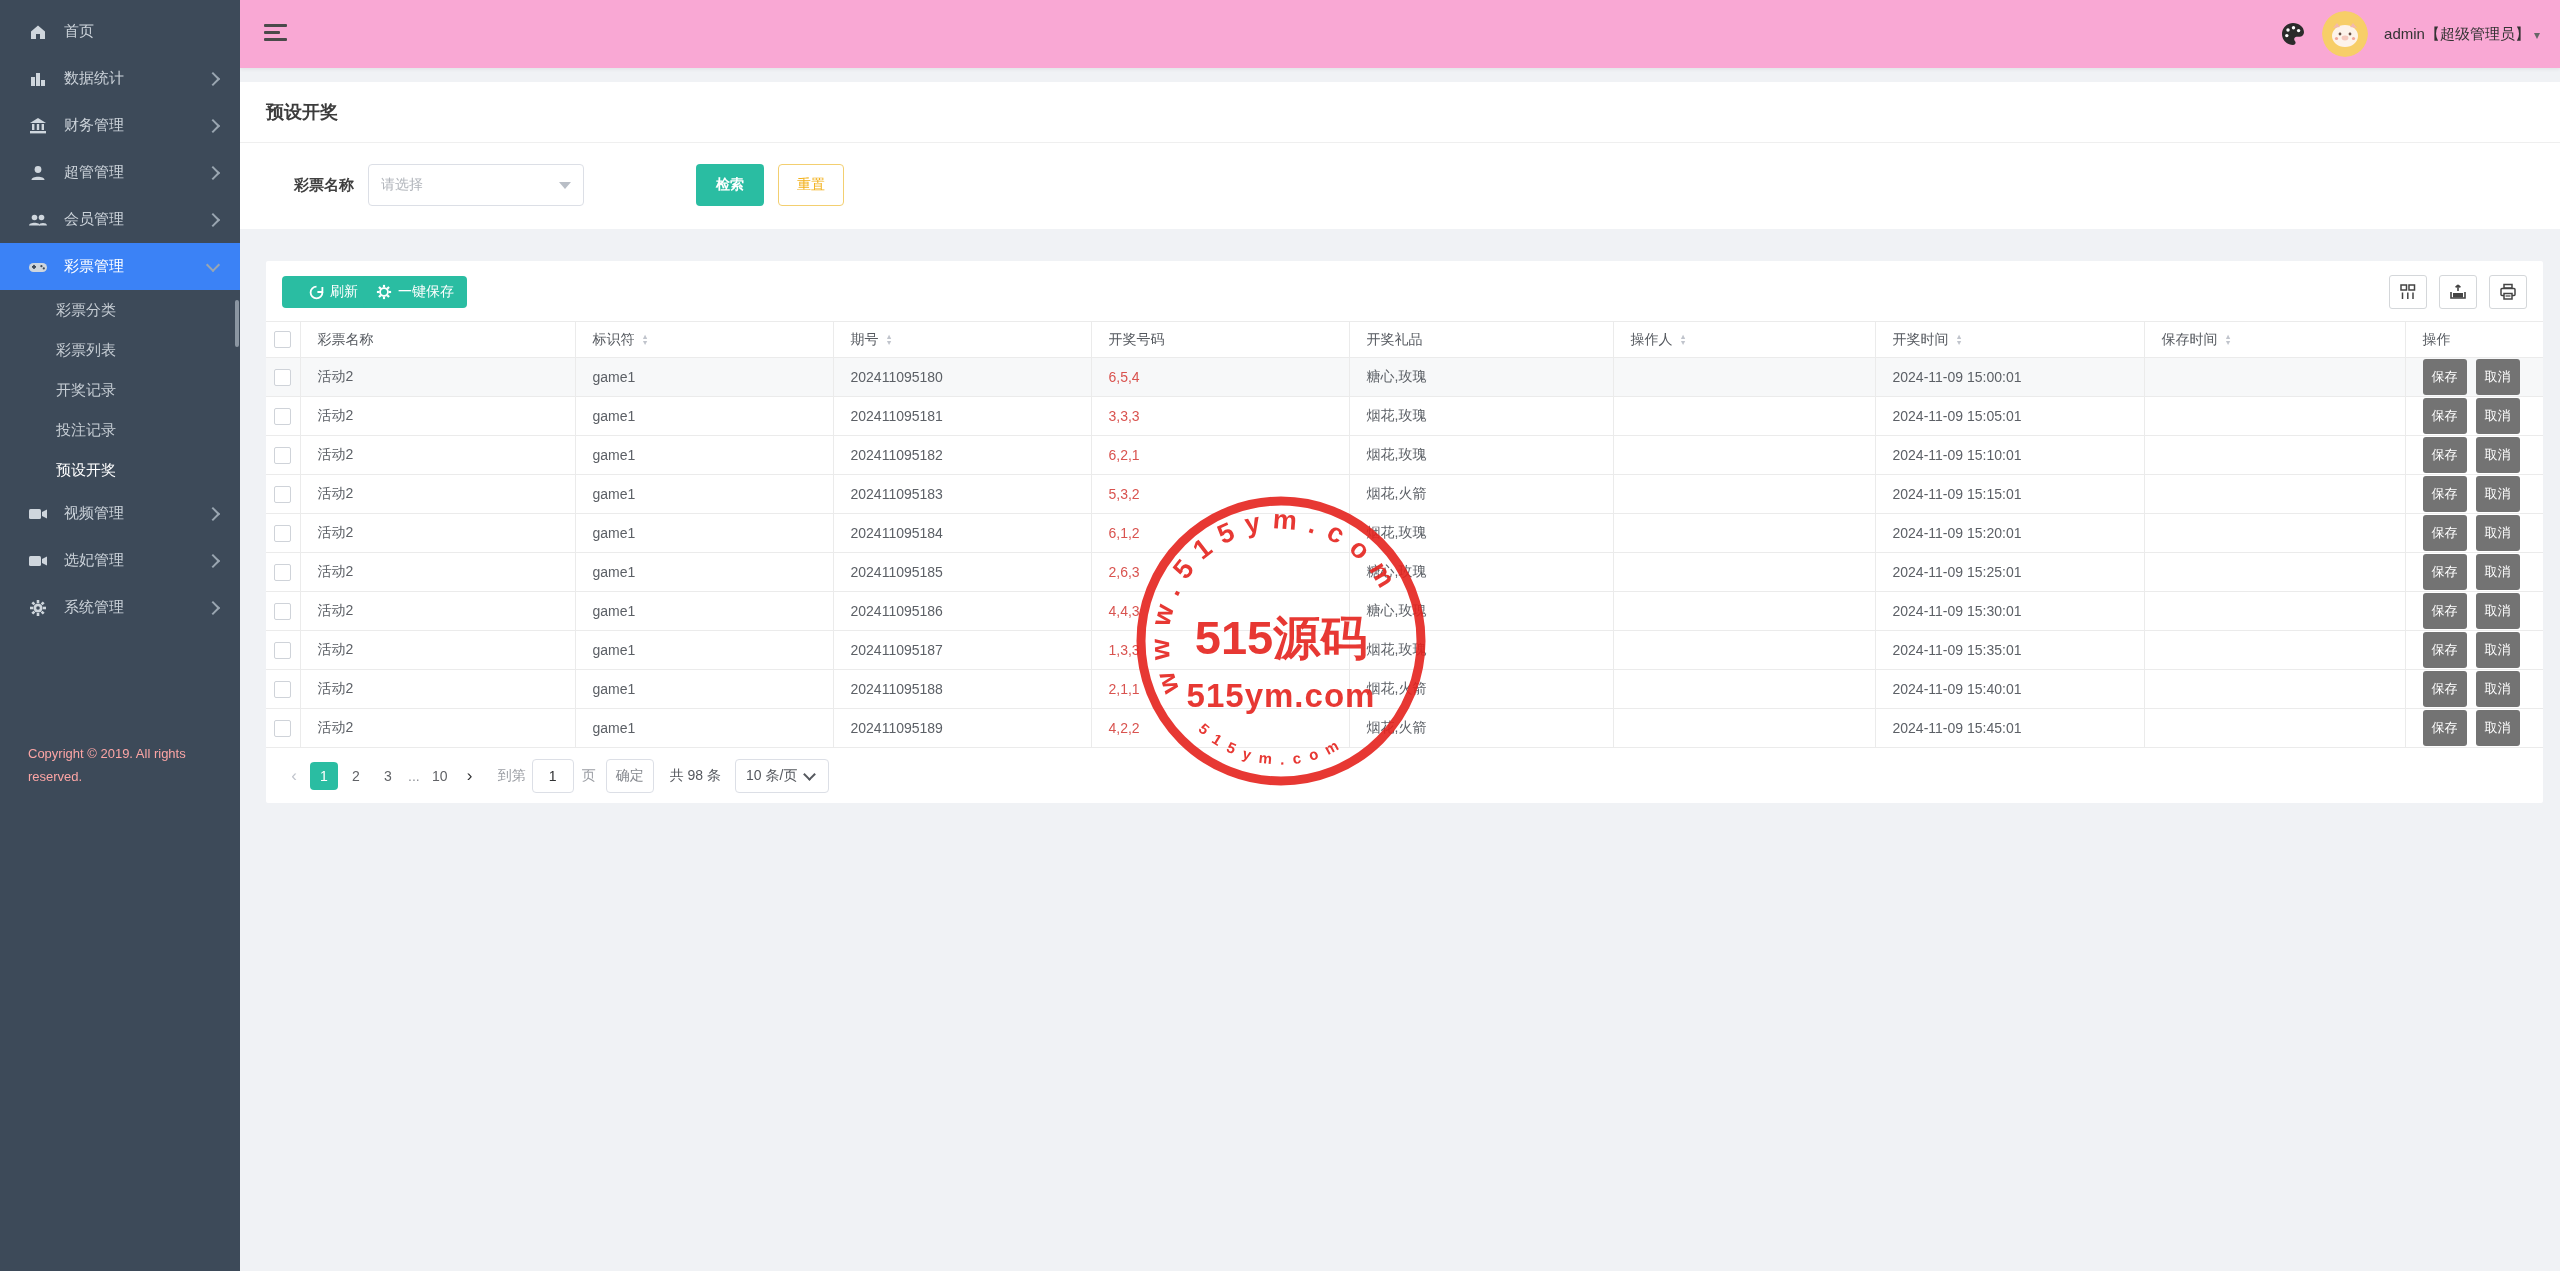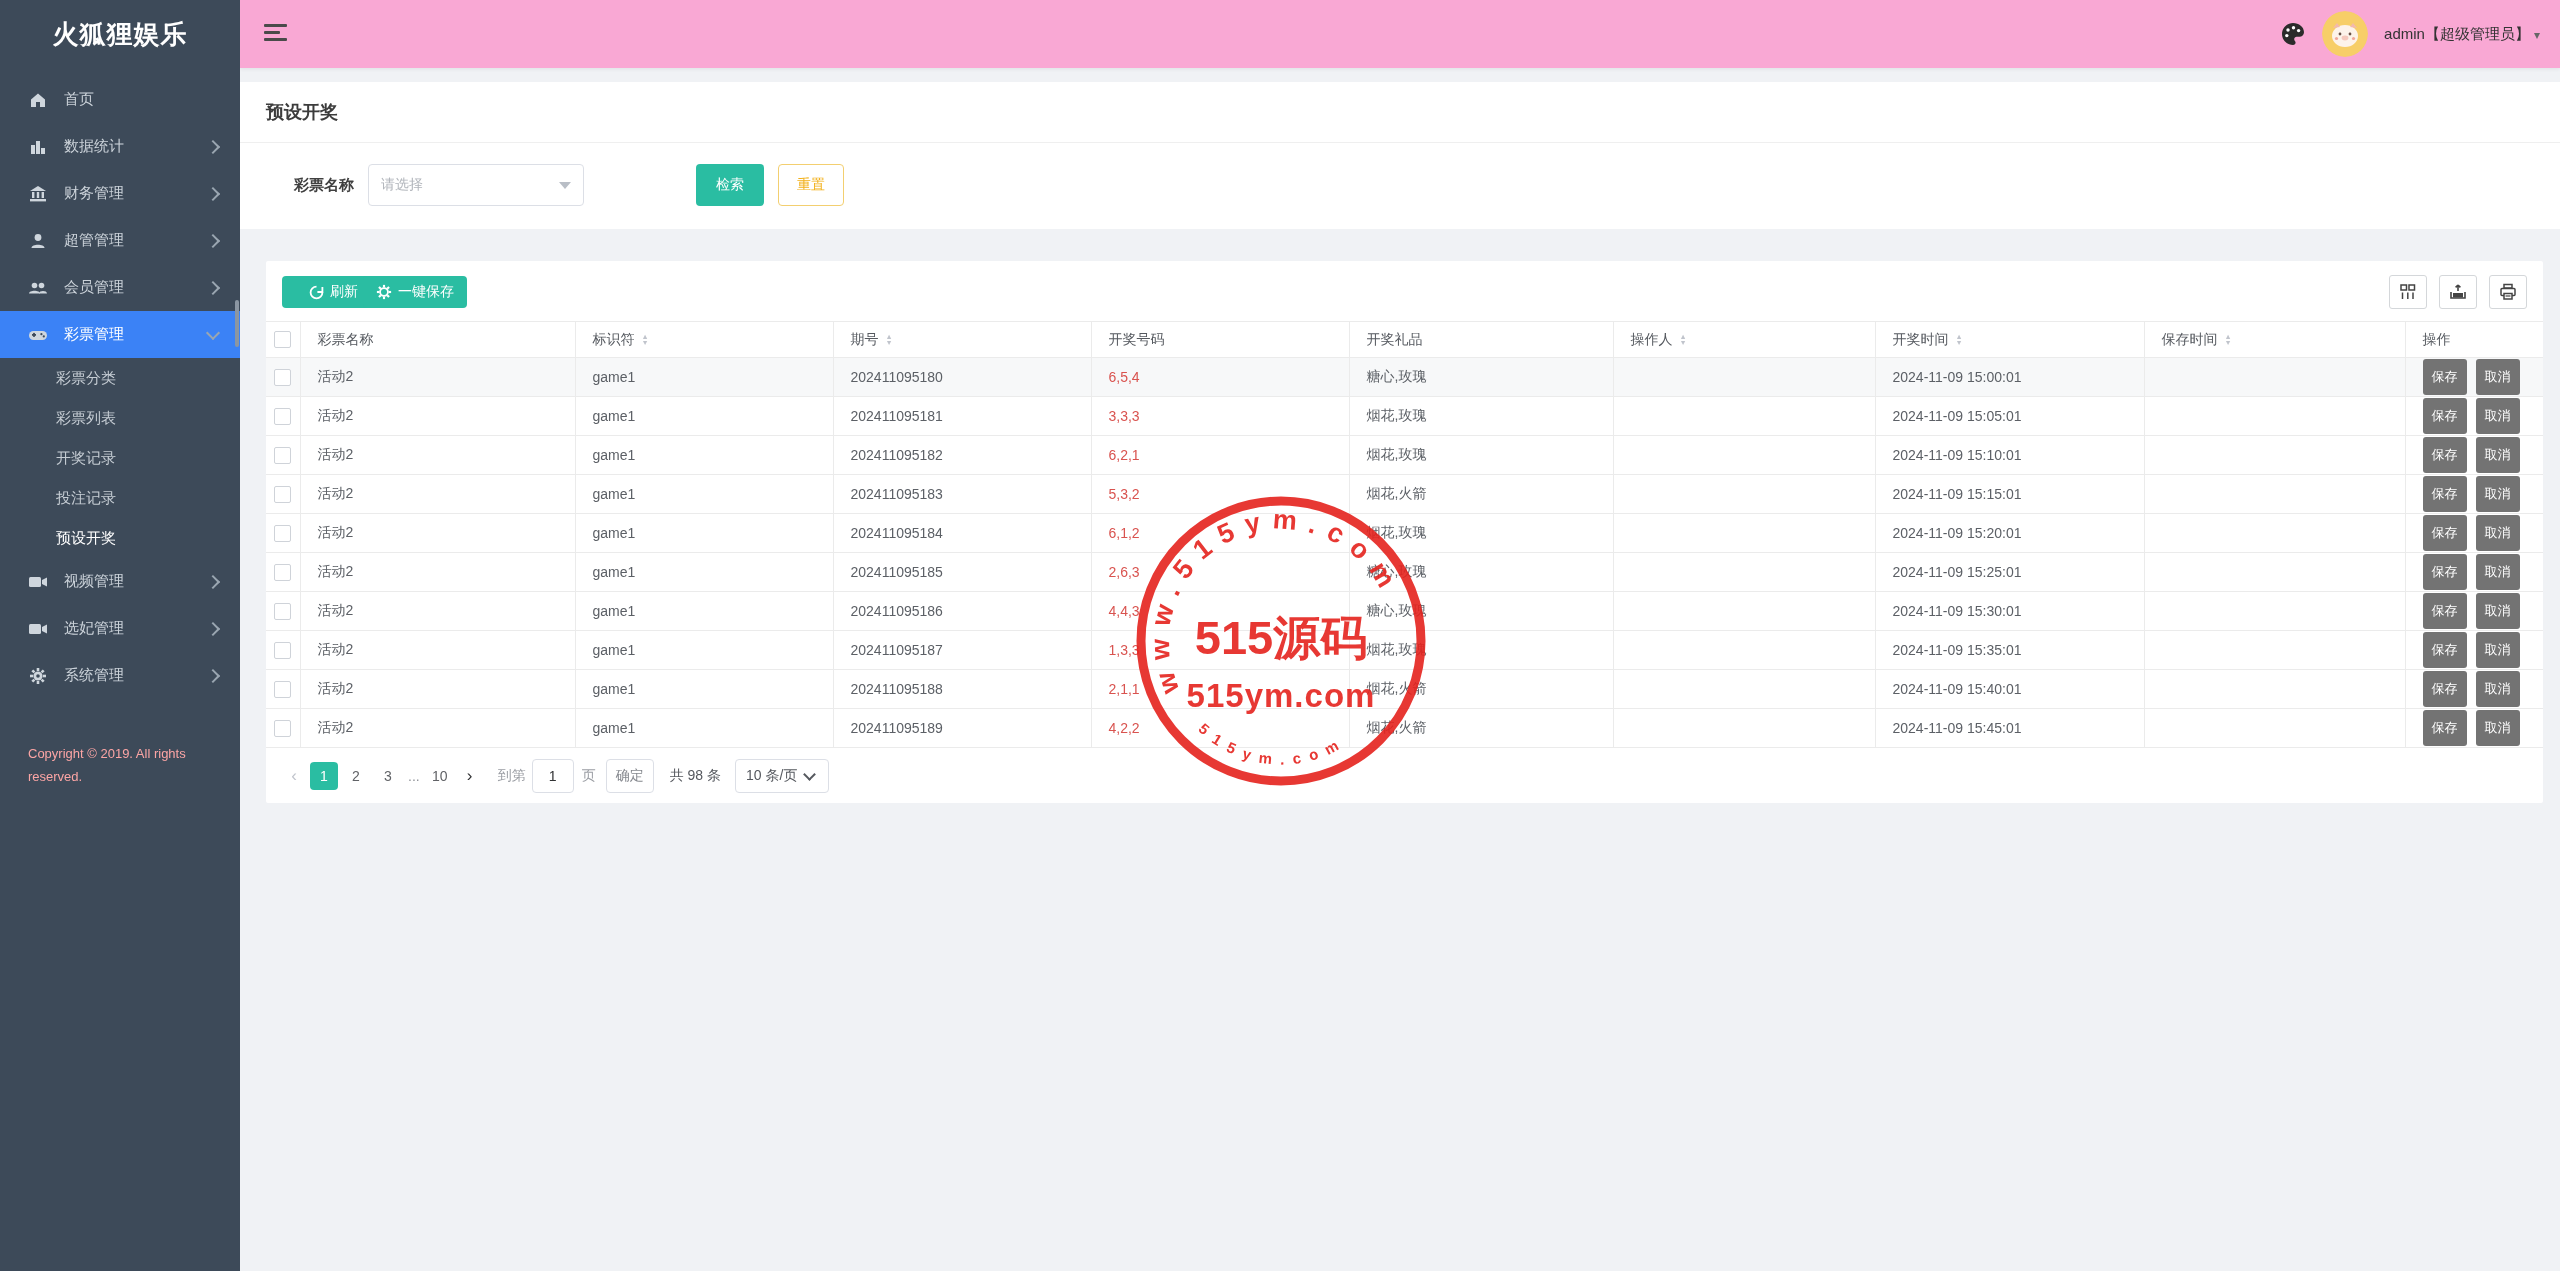--- a/index.html
+++ b/index.html
@@ -41,21 +41,21 @@
   .filterrow{display:flex;align-items:center;height:84px;padding-left:54px;}
   .flabel{font-size:15px;font-weight:bold;color:#404040;margin-right:14px;}
   .fselect{width:190px;height:40px;border:1px solid #dcdfe6;border-radius:4px;background:#fff;
     display:flex;align-items:center;justify-content:space-between;padding:0 12px;cursor:pointer;}
   .fselect .ph{color:#b1b5bb;font-size:14px;}
   .fselect .arr{width:0;height:0;border-left:6px solid transparent;border-right:6px solid transparent;
     border-top:7px solid #b9bec6;}
   .btn{display:inline-flex;align-items:center;justify-content:center;border-radius:4px;cursor:pointer;
     font-size:14px;border:1px solid transparent;}
   .btn-teal{background:#2abda2;color:#fff;}
-  .btn-search{width:66px;height:40px;margin-left:112px;}
+  .btn-search{width:66px;height:40px;margin-left:112px;font-weight:bold;}
   .btn-reset{width:64px;height:40px;margin-left:14px;background:#fff;border:1px solid #f3cf70;color:#f2b019;}
   
   .tablecard{position:absolute;left:266px;top:261px;width:2277px;height:542px;background:#fff;border-radius:2px;}
   .toolbar{height:60px;position:relative;}
   .btn-refresh{position:absolute;left:16px;top:15px;height:30px;padding:0 26px;gap:6px;}
   .btn-saveall{position:absolute;left:97px;top:15px;height:30px;padding:0 12px;gap:6px;}
   .toolicons{position:absolute;right:16px;top:14px;display:flex;gap:12px;}
   .tico{width:36px;height:32px;border:1px solid #d4d7da;border-radius:3px;background:#fff;
     display:flex;align-items:center;justify-content:center;cursor:pointer;}
   table.grid{border-collapse:collapse;width:2277px;table-layout:fixed;font-size:14px;}
@@ -91,21 +91,20 @@
   .perpage{height:32px;border:1px solid #dcdfe6;border-radius:4px;background:#fff;padding:0 10px;
     display:flex;align-items:center;gap:8px;cursor:pointer;color:#55585e;}
   .perpage .chev{border-color:#55585e;width:7px;height:7px;margin-top:-3px;}
   
   .stamp{position:absolute;left:1128px;top:488px;width:306px;height:306px;z-index:20;pointer-events:none;opacity:.9;}
 </style>
 </head>
 <body>
 
 <div class="sidebar">
-  <div class="logo">火狐狸娱乐</div>
   <div class="menu">
 
     <div class="mitem">
       <span class="ico">
         <svg width="18" height="18" viewBox="0 0 18 18">
             <path d="M2 8.5 L9 2.5 L16 8.5 V16 H11 V11 H7 V16 H2 Z" fill="#cfd6dd"></path>
           </svg>
       </span>
         <span class="lbl">首页</span>
     </div>

